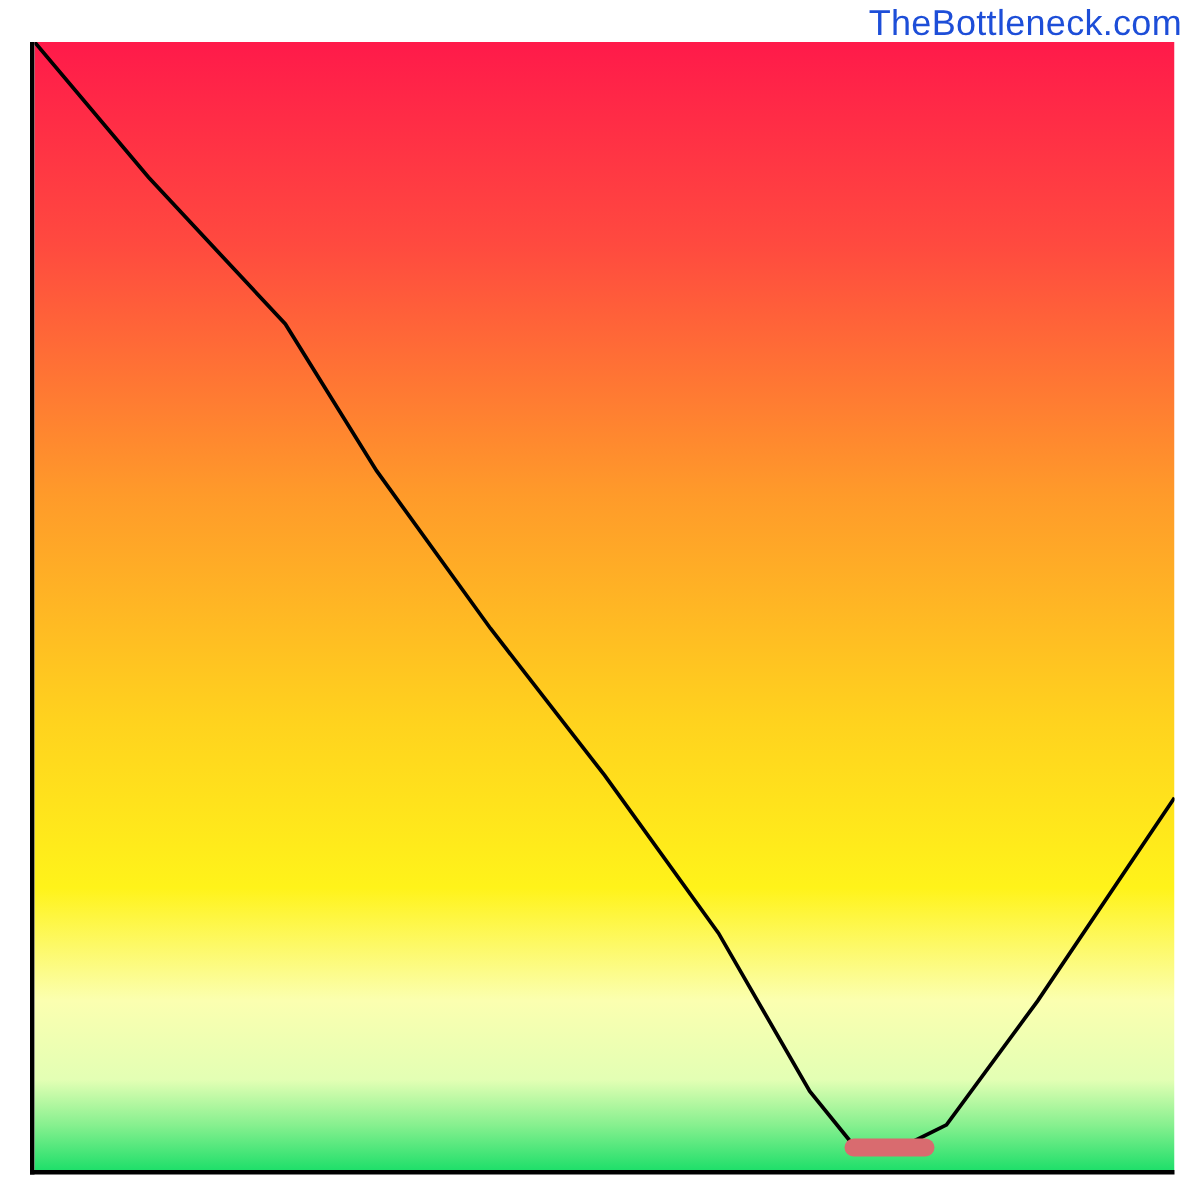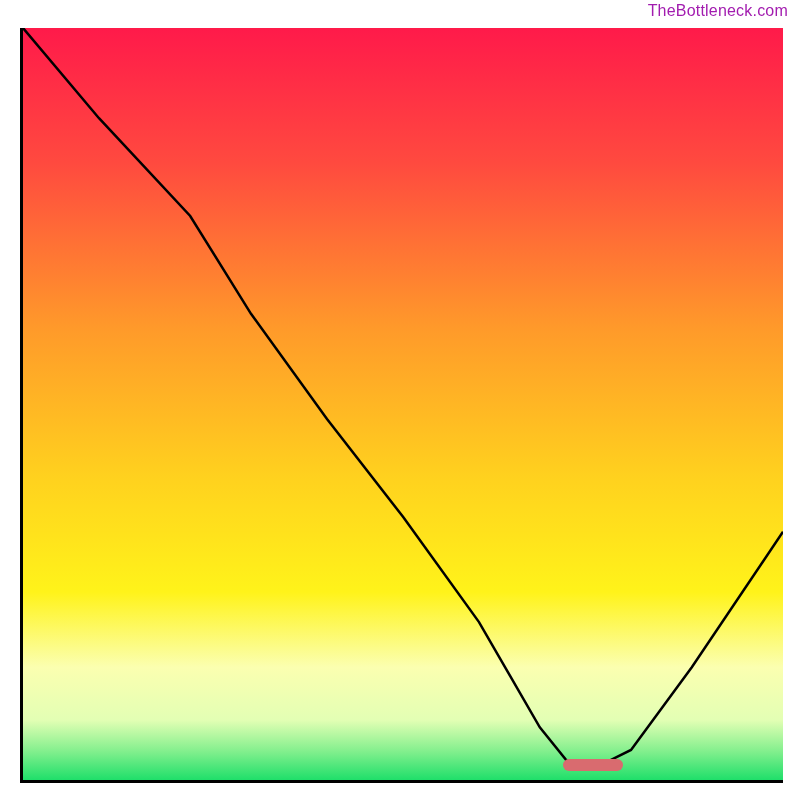--- a/index.html
+++ b/index.html
@@ -8,22 +8,22 @@
     width: 800px;
     height: 800px;
     background: #ffffff;
     font-family: Arial, sans-serif;
     position: relative;
   }
   .watermark {
     position: absolute;
     top: 2px;
     right: 12px;
-    font-size: 16px;
-    color: #a21caf;
+    font-size: 24px;
+    color: #1d4ed8;
     font-weight: normal;
     letter-spacing: 0.2px;
   }
   .chart-area {
     position: absolute;
     left: 20px;
     top: 28px;
     width: 760px;
     height: 752px;
     border-left: 3px solid #000;

